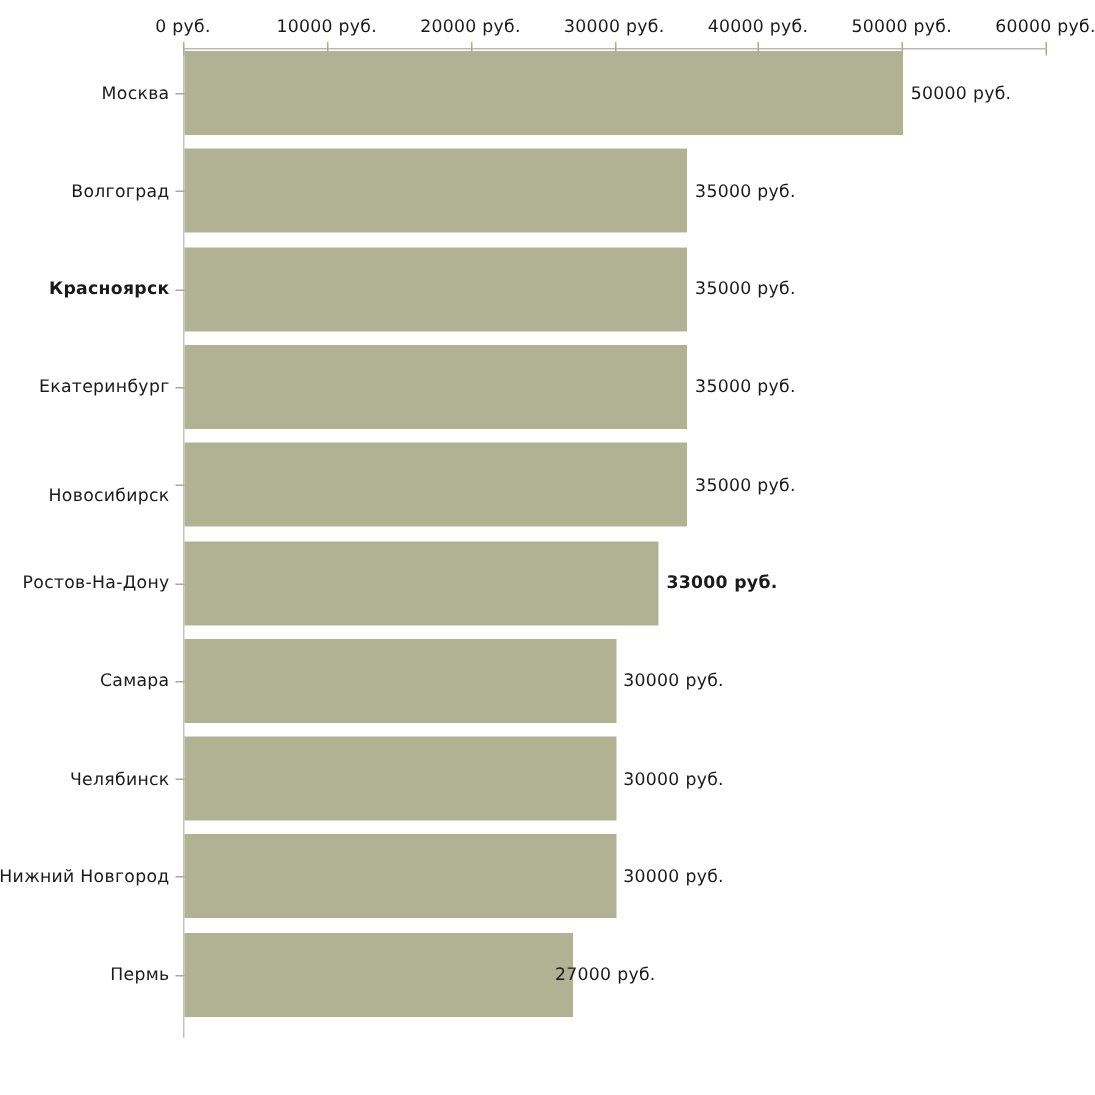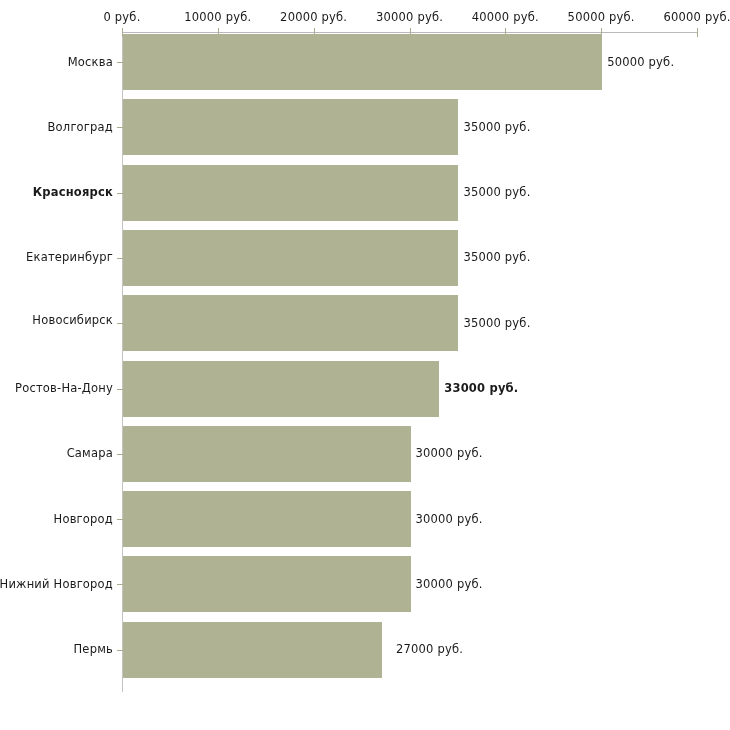--- a/index.html
+++ b/index.html
@@ -134,50 +134,50 @@
         <div class="bar" title="Красноярск: 35000 руб." style="top: 164.6px; height: 56px; width: 335.417px; background: rgb(175, 179, 148);"></div>
         <div class="bar-value" style="left: 463.417px; top: 186.1px;">35000 руб.</div>
       </div>
       <div class="row" style="top: 0px;">
         <div class="cat-label" style="top: 251.4px;">Екатеринбург</div>
         <div class="cat-tick" style="left: 117px; top: 258px;"></div>
         <div class="bar" title="Екатеринбург: 35000 руб." style="top: 229.9px; height: 56px; width: 335.417px; background: rgb(175, 179, 148);"></div>
         <div class="bar-value" style="left: 463.417px; top: 251.4px;">35000 руб.</div>
       </div>
       <div class="row" style="top: 0px;">
-        <div class="cat-label" style="top: 314px; text-align: center;">Новосибирск</div>
+        <div class="cat-label" style="top: 324px; text-align: center;">Новосибирск</div>
         <div class="cat-tick" style="left: 117px; top: 323px;"></div>
         <div class="bar" title="Новосибирск: 35000 руб." style="top: 295.2px; height: 56px; width: 335.417px; background: rgb(175, 179, 148);"></div>
         <div class="bar-value" style="left: 463.417px; top: 316.7px;">35000 руб.</div>
       </div>
       <div class="row" style="top: 0px;">
         <div class="cat-label" style="top: 382px;">Ростов-На-Дону</div>
         <div class="cat-tick" style="left: 117px; top: 389px;"></div>
         <div class="bar" title="Ростов-На-Дону: 33000 руб." style="top: 360.5px; height: 56px; width: 316.25px; background: rgb(175, 179, 148);"></div>
         <div class="bar-value" style="left: 444.25px; top: 382px; font-weight: bold;">33000 руб.</div>
       </div>
       <div class="row" style="top: 0px;">
         <div class="cat-label" style="top: 447.3px;">Самара</div>
         <div class="cat-tick" style="left: 117px; top: 454px;"></div>
         <div class="bar" title="Самара: 30000 руб." style="top: 425.8px; height: 56px; width: 287.5px; background: rgb(175, 179, 148);"></div>
         <div class="bar-value" style="left: 415.5px; top: 447.3px;">30000 руб.</div>
       </div>
       <div class="row" style="top: 0px;">
-        <div class="cat-label" style="top: 512.6px;">Новгород</div>
+        <div class="cat-label" style="top: 512.6px;">Челябинск</div>
         <div class="cat-tick" style="left: 117px; top: 519px;"></div>
         <div class="bar" title="Челябинск: 30000 руб." style="top: 491.1px; height: 56px; width: 287.5px; background: rgb(175, 179, 148);"></div>
         <div class="bar-value" style="left: 415.5px; top: 512.6px;">30000 руб.</div>
       </div>
       <div class="row" style="top: 0px;">
         <div class="cat-label" style="top: 577.9px;">Нижний Новгород</div>
         <div class="cat-tick" style="left: 117px; top: 584px;"></div>
         <div class="bar" title="Нижний Новгород: 30000 руб." style="top: 556.4px; height: 56px; width: 287.5px; background: rgb(175, 179, 148);"></div>
         <div class="bar-value" style="left: 415.5px; top: 577.9px;">30000 руб.</div>
       </div>
       <div class="row" style="top: 0px;">
         <div class="cat-label" style="top: 643.2px;">Пермь</div>
         <div class="cat-tick" style="left: 117px; top: 650px;"></div>
         <div class="bar" title="Пермь: 27000 руб." style="top: 621.7px; height: 56px; width: 258.75px; background: rgb(175, 179, 148);"></div>
-        <div class="bar-value" style="left: 396px; top: 643.2px;">27000 руб.</div>
+        <div class="bar-value" style="left: 370px; top: 643.2px;">27000 руб.</div>
       </div>
     </div>
 
 </div>
 
 </body></html>

